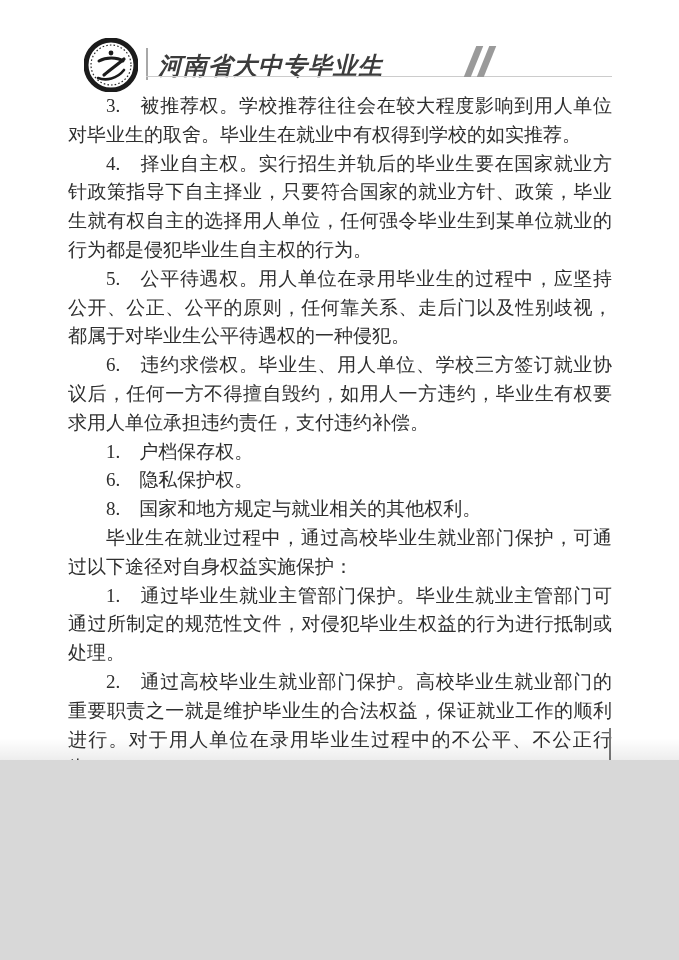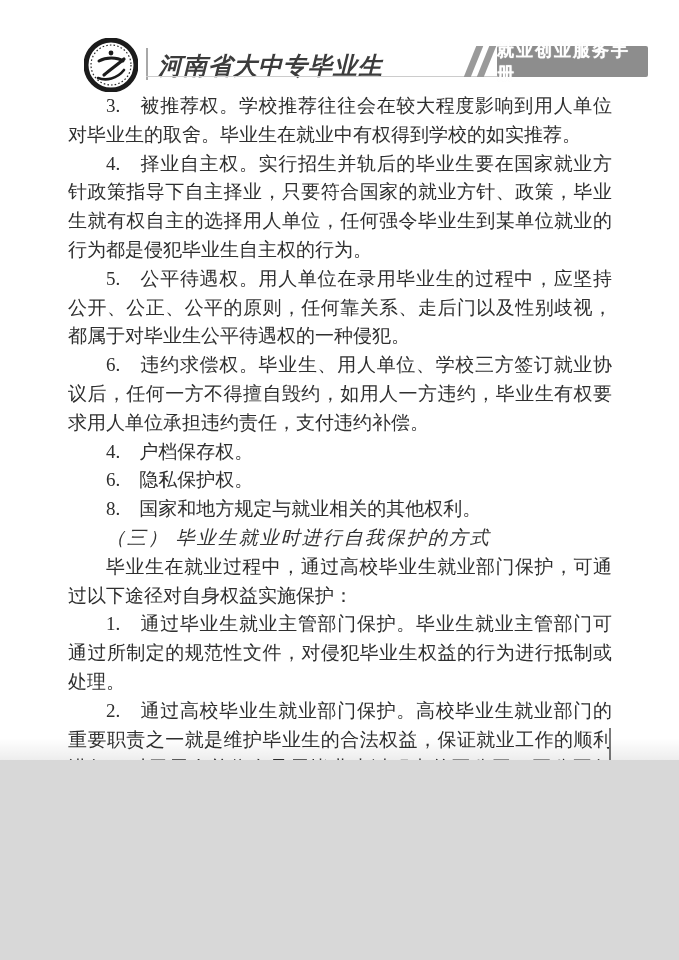--- a/index.html
+++ b/index.html
@@ -58,31 +58,29 @@
       <path d="M15 23 C 22 19, 33 19, 39 23" fill="none" stroke="#1c1c1c" stroke-width="3" stroke-linecap="round"></path>
       <path d="M20 37 C 27 31, 33 27, 40 21" fill="none" stroke="#1c1c1c" stroke-width="3.2" stroke-linecap="round"></path>
       <path d="M14 40 C 22 43, 33 41, 40 32" fill="none" stroke="#1c1c1c" stroke-width="2.6" stroke-linecap="round"></path>
     </svg>
   </div>
   <div class="title-sep"></div>
   <div class="header-title">河南省大中专毕业生</div>
   <div class="header-rule"></div>
   <div class="badge-slash s1"></div>
   <div class="badge-slash s2"></div>
-  <div class="badge">就业创业服务手册</div>
 
   <div class="body-text">
     <p class="indent">3.　被推荐权。学校推荐往往会在较大程度影响到用人单位对毕业生的取舍。毕业生在就业中有权得到学校的如实推荐。</p>
     <p class="indent">4.　择业自主权。实行招生并轨后的毕业生要在国家就业方针政策指导下自主择业，只要符合国家的就业方针、政策，毕业生就有权自主的选择用人单位，任何强令毕业生到某单位就业的行为都是侵犯毕业生自主权的行为。</p>
     <p class="indent">5.　公平待遇权。用人单位在录用毕业生的过程中，应坚持公开、公正、公平的原则，任何靠关系、走后门以及性别歧视，都属于对毕业生公平待遇权的一种侵犯。</p>
     <p class="indent">6.　违约求偿权。毕业生、用人单位、学校三方签订就业协议后，任何一方不得擅自毁约，如用人一方违约，毕业生有权要求用人单位承担违约责任，支付违约补偿。</p>
-    <p class="indent">4.　户档保存权。</p>
+    <p class="indent">1.　户档保存权。</p>
     <p class="indent">6.　隐私保护权。</p>
     <p class="indent">8.　国家和地方规定与就业相关的其他权利。</p>
-    <p class="heading">（三） 毕业生就业时进行自我保护的方式</p>
     <p class="indent">毕业生在就业过程中，通过高校毕业生就业部门保护，可通过以下途径对自身权益实施保护：</p>
     <p class="indent">1.　通过毕业生就业主管部门保护。毕业生就业主管部门可通过所制定的规范性文件，对侵犯毕业生权益的行为进行抵制或处理。</p>
     <p class="indent">2.　通过高校毕业生就业部门保护。高校毕业生就业部门的重要职责之一就是维护毕业生的合法权益，保证就业工作的顺利进行。对于用人单位在录用毕业生过程中的不公平、不公正行为，</p>
   </div>
 
   <div class="side-rule"></div>
   <div class="pagenum-rule"></div>
   <div class="pagenum-marker"></div>
   <div class="pagenum">26</div>
 

